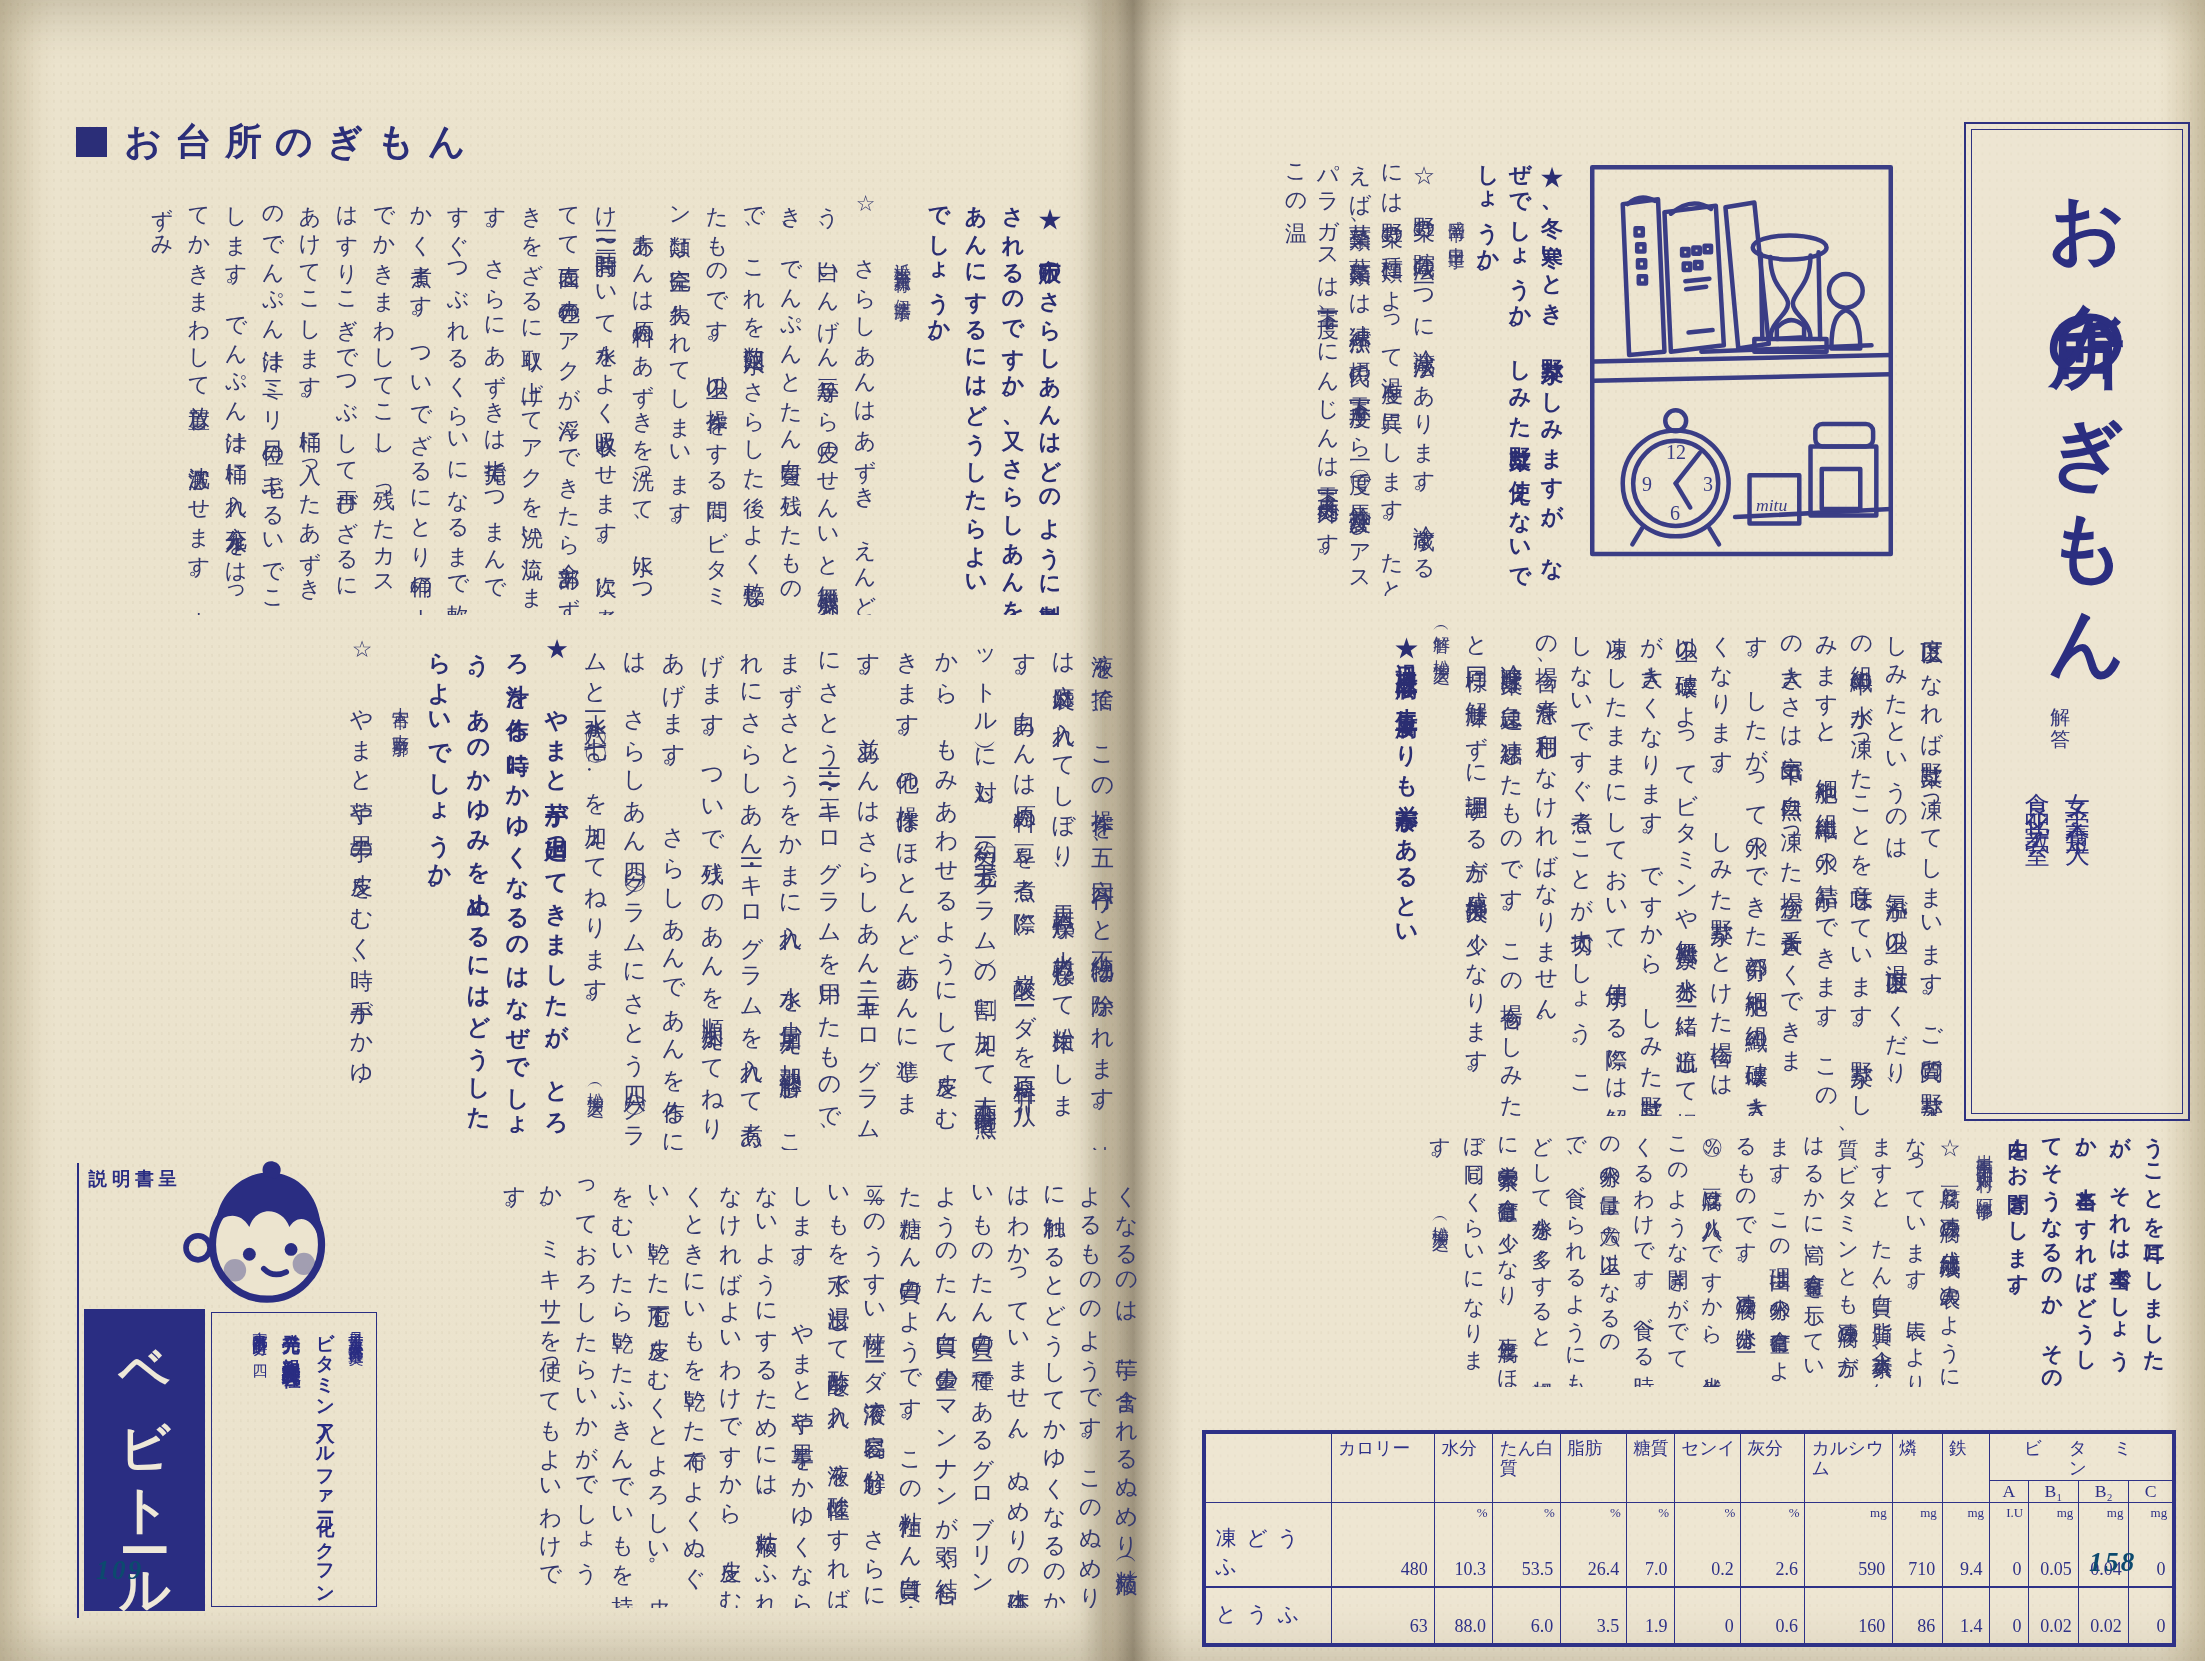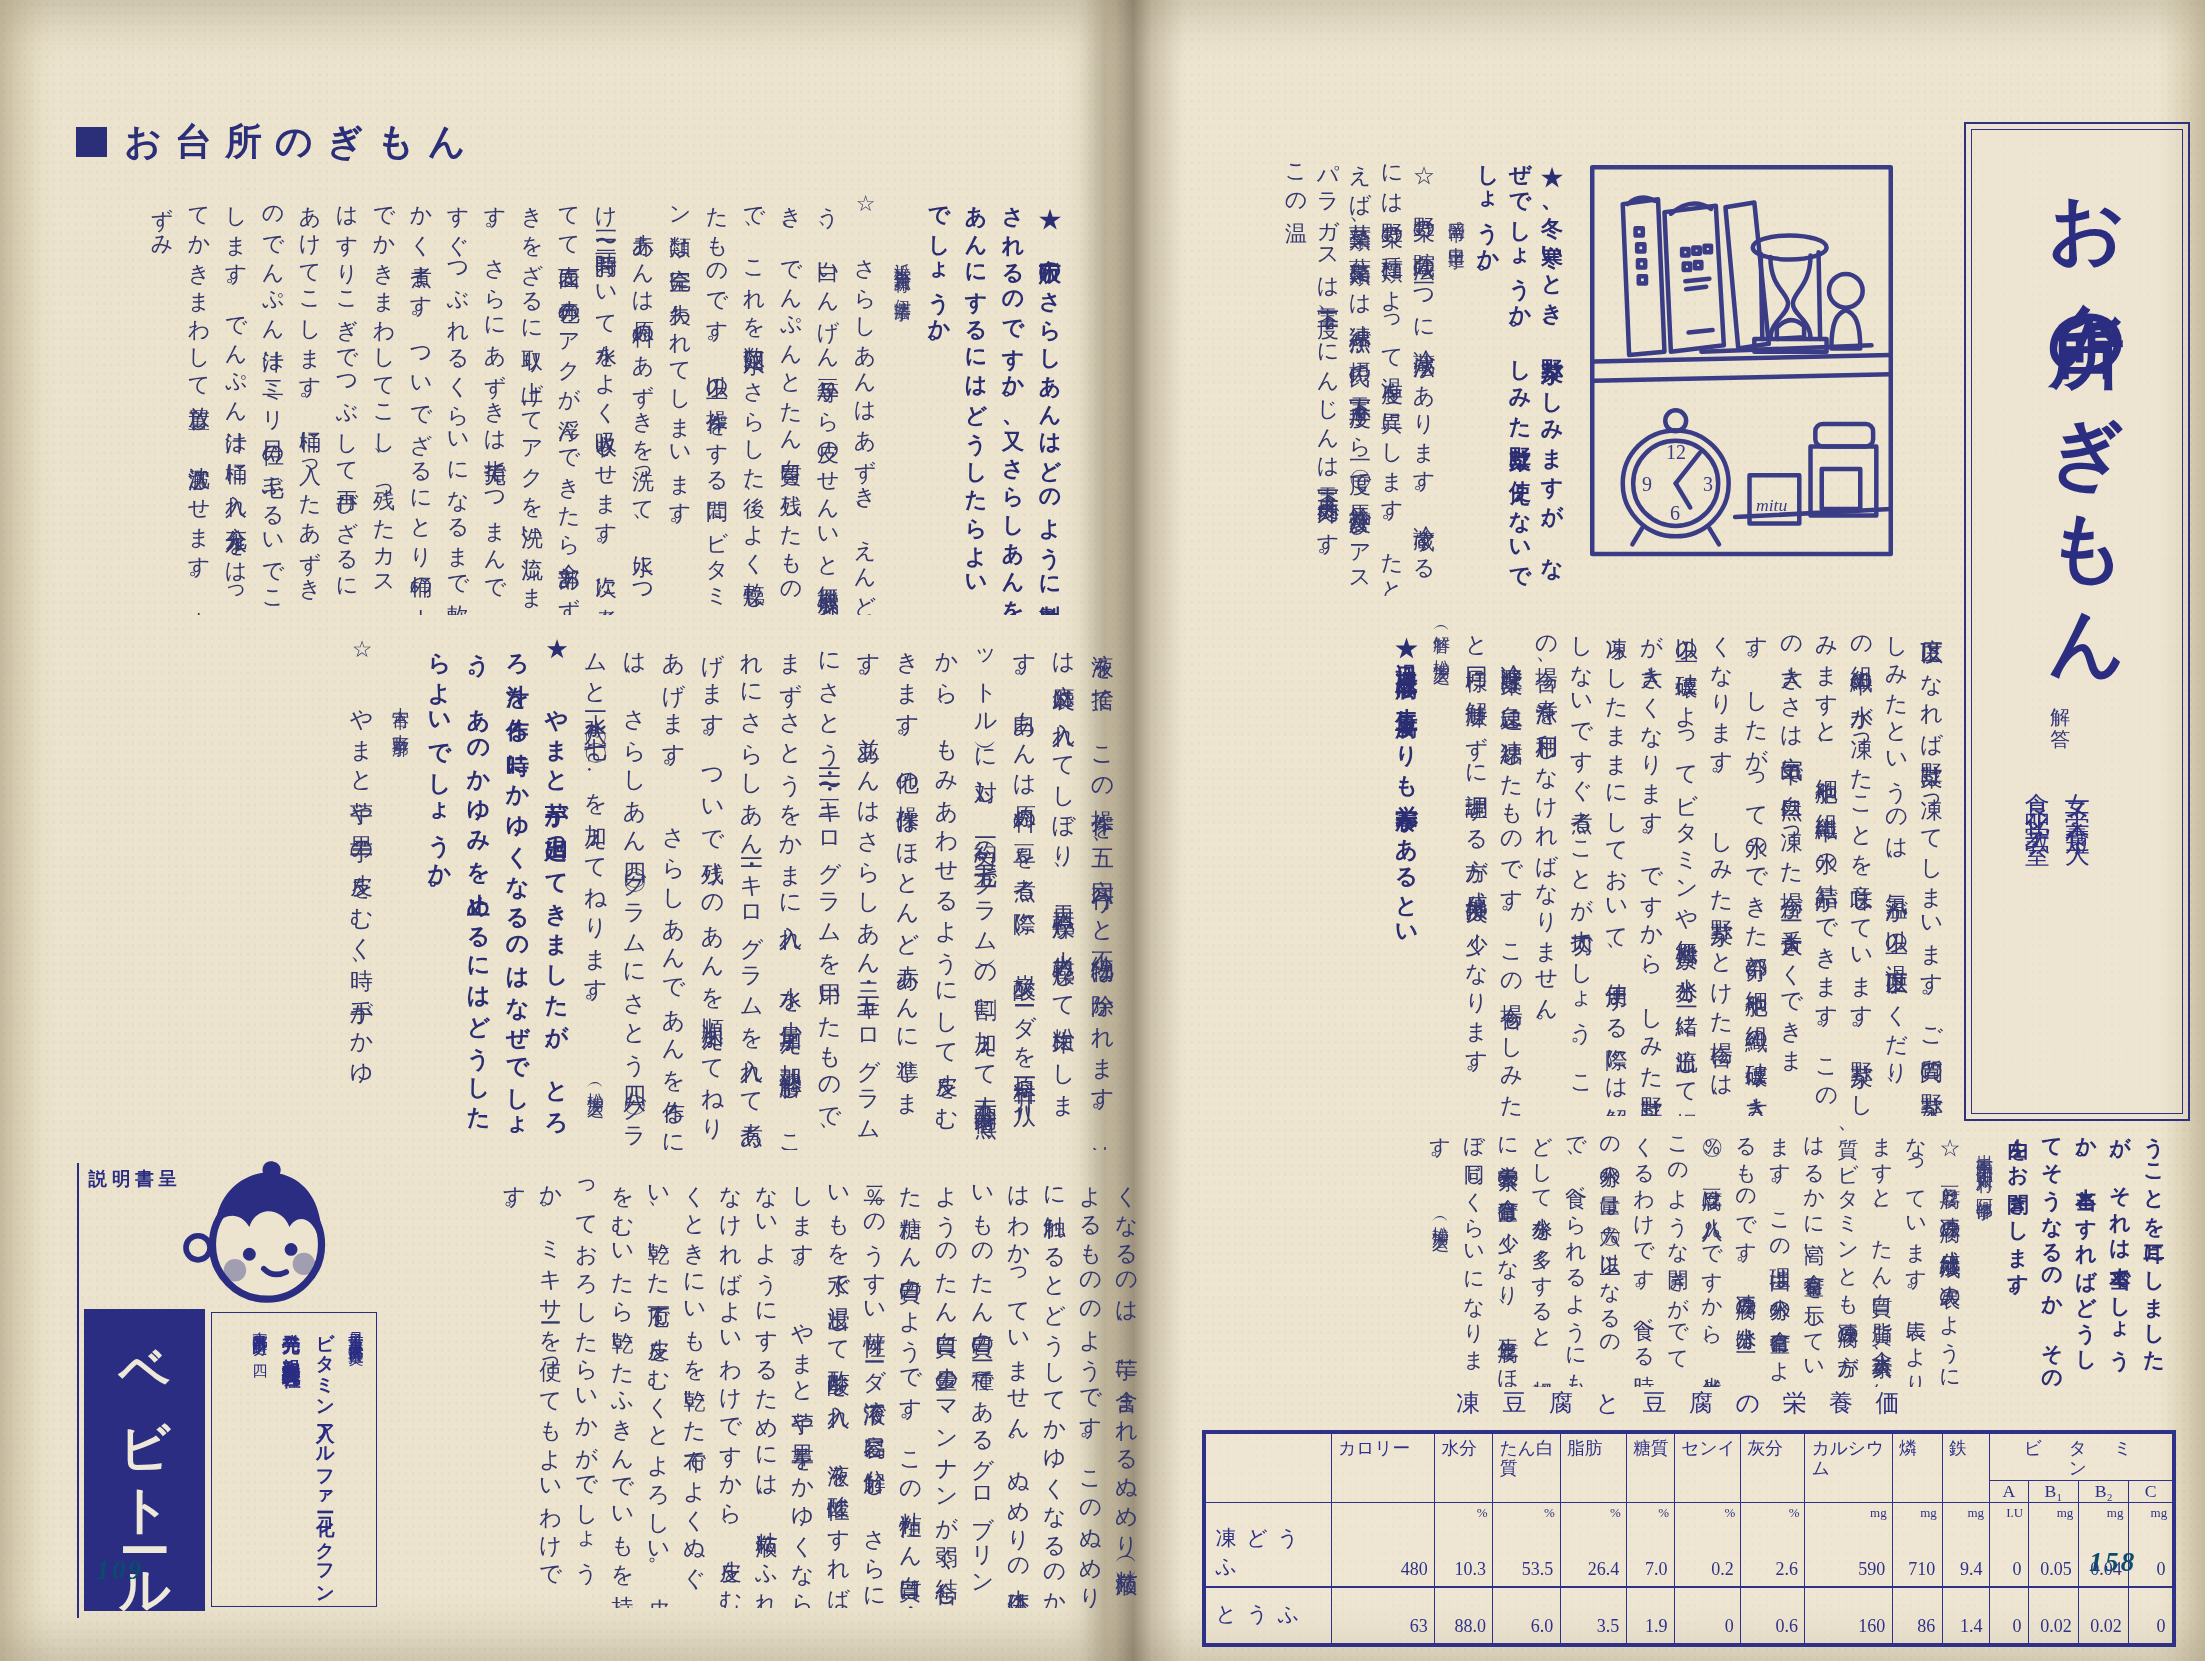--- a/index.html
+++ b/index.html
@@ -244,21 +244,20 @@
     <span class="a">　冷凍野菜は急速に凍結したものです。この場合もしみた野菜と同様に解凍せずに調理する方が成分損失は少くなります。</span><span class="sig">　　　（解答　松浦宏之）</span><br>
     <span class="q">★過日凍豆腐は生豆腐よりも栄養があるとい</span>
   </div>
 
   <div class="vtext rp-bottom">
     <span class="q">うことを耳にしましたが、それは本当でしょうか。本当とすればどうしてそうなるのか、その理由をお聞きします。</span><br>
     <span class="asker">　岩手県下閉伊郡大川村　阿部修子</span><br>
     <span class="a">☆　豆腐と凍豆腐の成分組成は次表のようになっています。表によりますと、たん白質、脂質、含水炭素、無機質、ビタミンとも凍豆腐の方がはるかに高い含有量を示しています。この理由は水分の含有量によるものです。凍豆腐の水分は一〇％、豆腐は八八％ですから、当然このような開きがでてくるわけです。食べる時の水分の量は六〇％以上になるので、食べられるようにもどして水分を多くすると、相対的に栄養素の含有量は少くなり、生豆腐とほぼ同じくらいになります。</span><span class="sig">　　（松浦宏之）</span>
   </div>
 
-  <div class="table-title">凍豆腐と豆腐の栄養価</div>
 
   <table class="ntable">
     <colgroup>
       <col style="width:127px">
         <col style="width:103px">
         <col style="width:58px">
         <col style="width:67px">
       <col style="width:66px">
         <col style="width:48px">
         <col style="width:66px">

